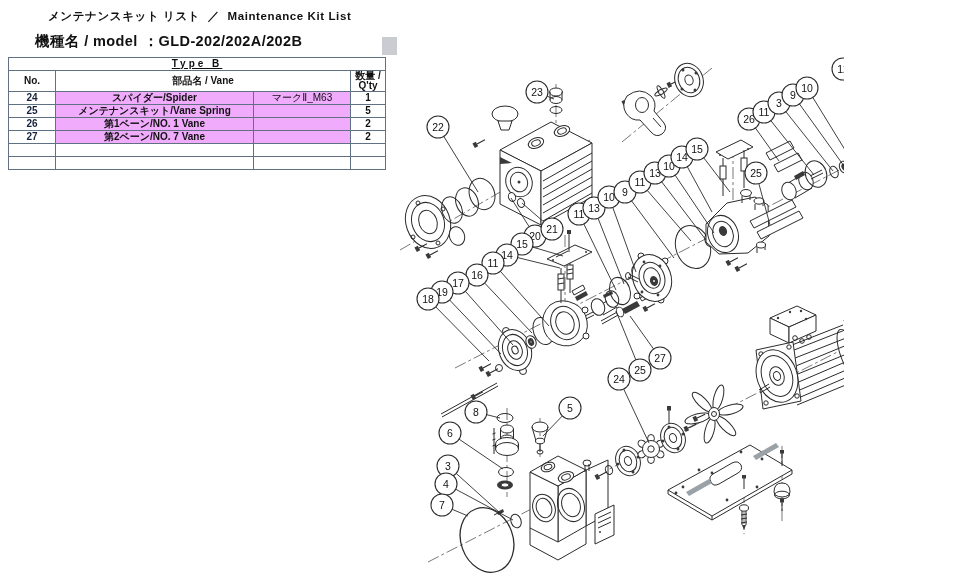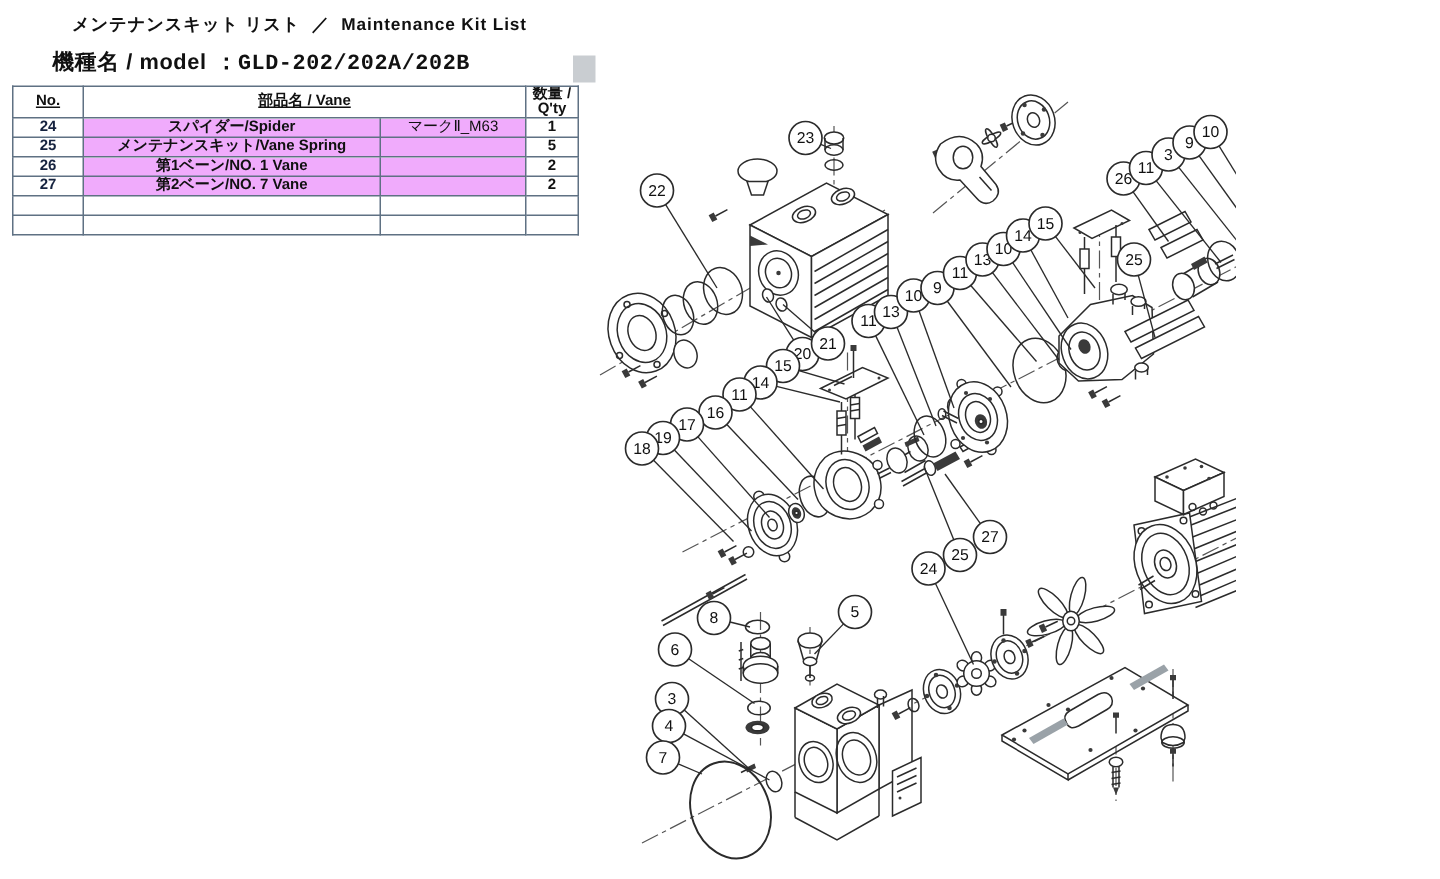--- a/index.html
+++ b/index.html
@@ -1,29 +1,29 @@
 <!DOCTYPE html>
 <html><head>
 <meta charset="utf-8">
 <style>
   html,body{margin:0;padding:0;background:#fff;}
   .sheet{position:relative;width:824px;height:586px;background:#fff;overflow:hidden;
-         font-family:"Liberation Sans","DejaVu Sans",sans-serif;color:#111;}
+         font-family:"Liberation Sans","DejaVu Sans",sans-serif;color:#111;padding-left:20px;}
   
   .hdr1{position:absolute;left:48px;top:9px;font-size:11.5px;font-weight:700;letter-spacing:.6px;white-space:pre;}
   .hdr2{position:absolute;left:35px;top:32px;font-size:14.5px;font-weight:700;letter-spacing:.4px;white-space:pre;}
-  .hdr2 .mv{margin-left:6px;font-family:Liberation Mono, monospace;}
+  .hdr2 .mv{margin-left:6px;}
   .scan{position:absolute;left:382px;top:37px;width:15px;height:18px;background:#c9cdd1;}
   
   .tblwrap{position:absolute;left:8px;top:57px;}
   table.parts{border-collapse:collapse;table-layout:fixed;width:377px;border:1.5px solid #111;}
   table.parts td,table.parts th{border:1px solid #5f7183;padding:0 2px;height:12px;
       font-size:10px;line-height:1;overflow:hidden;white-space:nowrap;text-align:center;vertical-align:middle;}
   th.title{height:15px;font-size:13px;font-weight:700;letter-spacing:3px;text-decoration:underline;border-bottom:1px solid #111;}
-  th.h{height:16px;font-size:10px;font-weight:700;text-decoration:underline;}
+  th.h{height:16px;font-size:10px;font-weight:700;}
   th.hq{font-size:7px;font-weight:700;line-height:1.05;padding:0;}
   td.c-no{font-weight:700;color:#16233f;}
   td.c-item{font-weight:700;}
   td.c-qty{font-weight:700;}
   td.hl{background:#f0abfc;}
   col.c1{width:47px}col.c2{width:198px}col.c3{width:97px}col.c4{width:35px}
   
   #diagram{position:absolute;left:0;top:0;width:960px;height:586px;}
   .ln{fill:none;stroke:#2b2b2b;stroke-width:1;}
   .wh{fill:#fff;stroke:#2b2b2b;stroke-width:1;}
@@ -45,20 +45,23 @@
 
   <div class="tblwrap">
     <table class="parts">
       <colgroup>
           <col class="c1">
           <col class="c2">
           <col class="c3">
           <col class="c4">
         </colgroup>
       <thead>
+        <tr>
+            <th class="title" colspan="4">Type B</th>
+          </tr>
         <tr>
           <th class="h">No.</th>
           <th class="h" colspan="2">部品名 / Vane</th>
           <th class="hq">
               <div>数量 /</div>
               <div>Q'ty</div>
             </th>
         </tr>
       </thead>
       <tbody id="parts-body">

